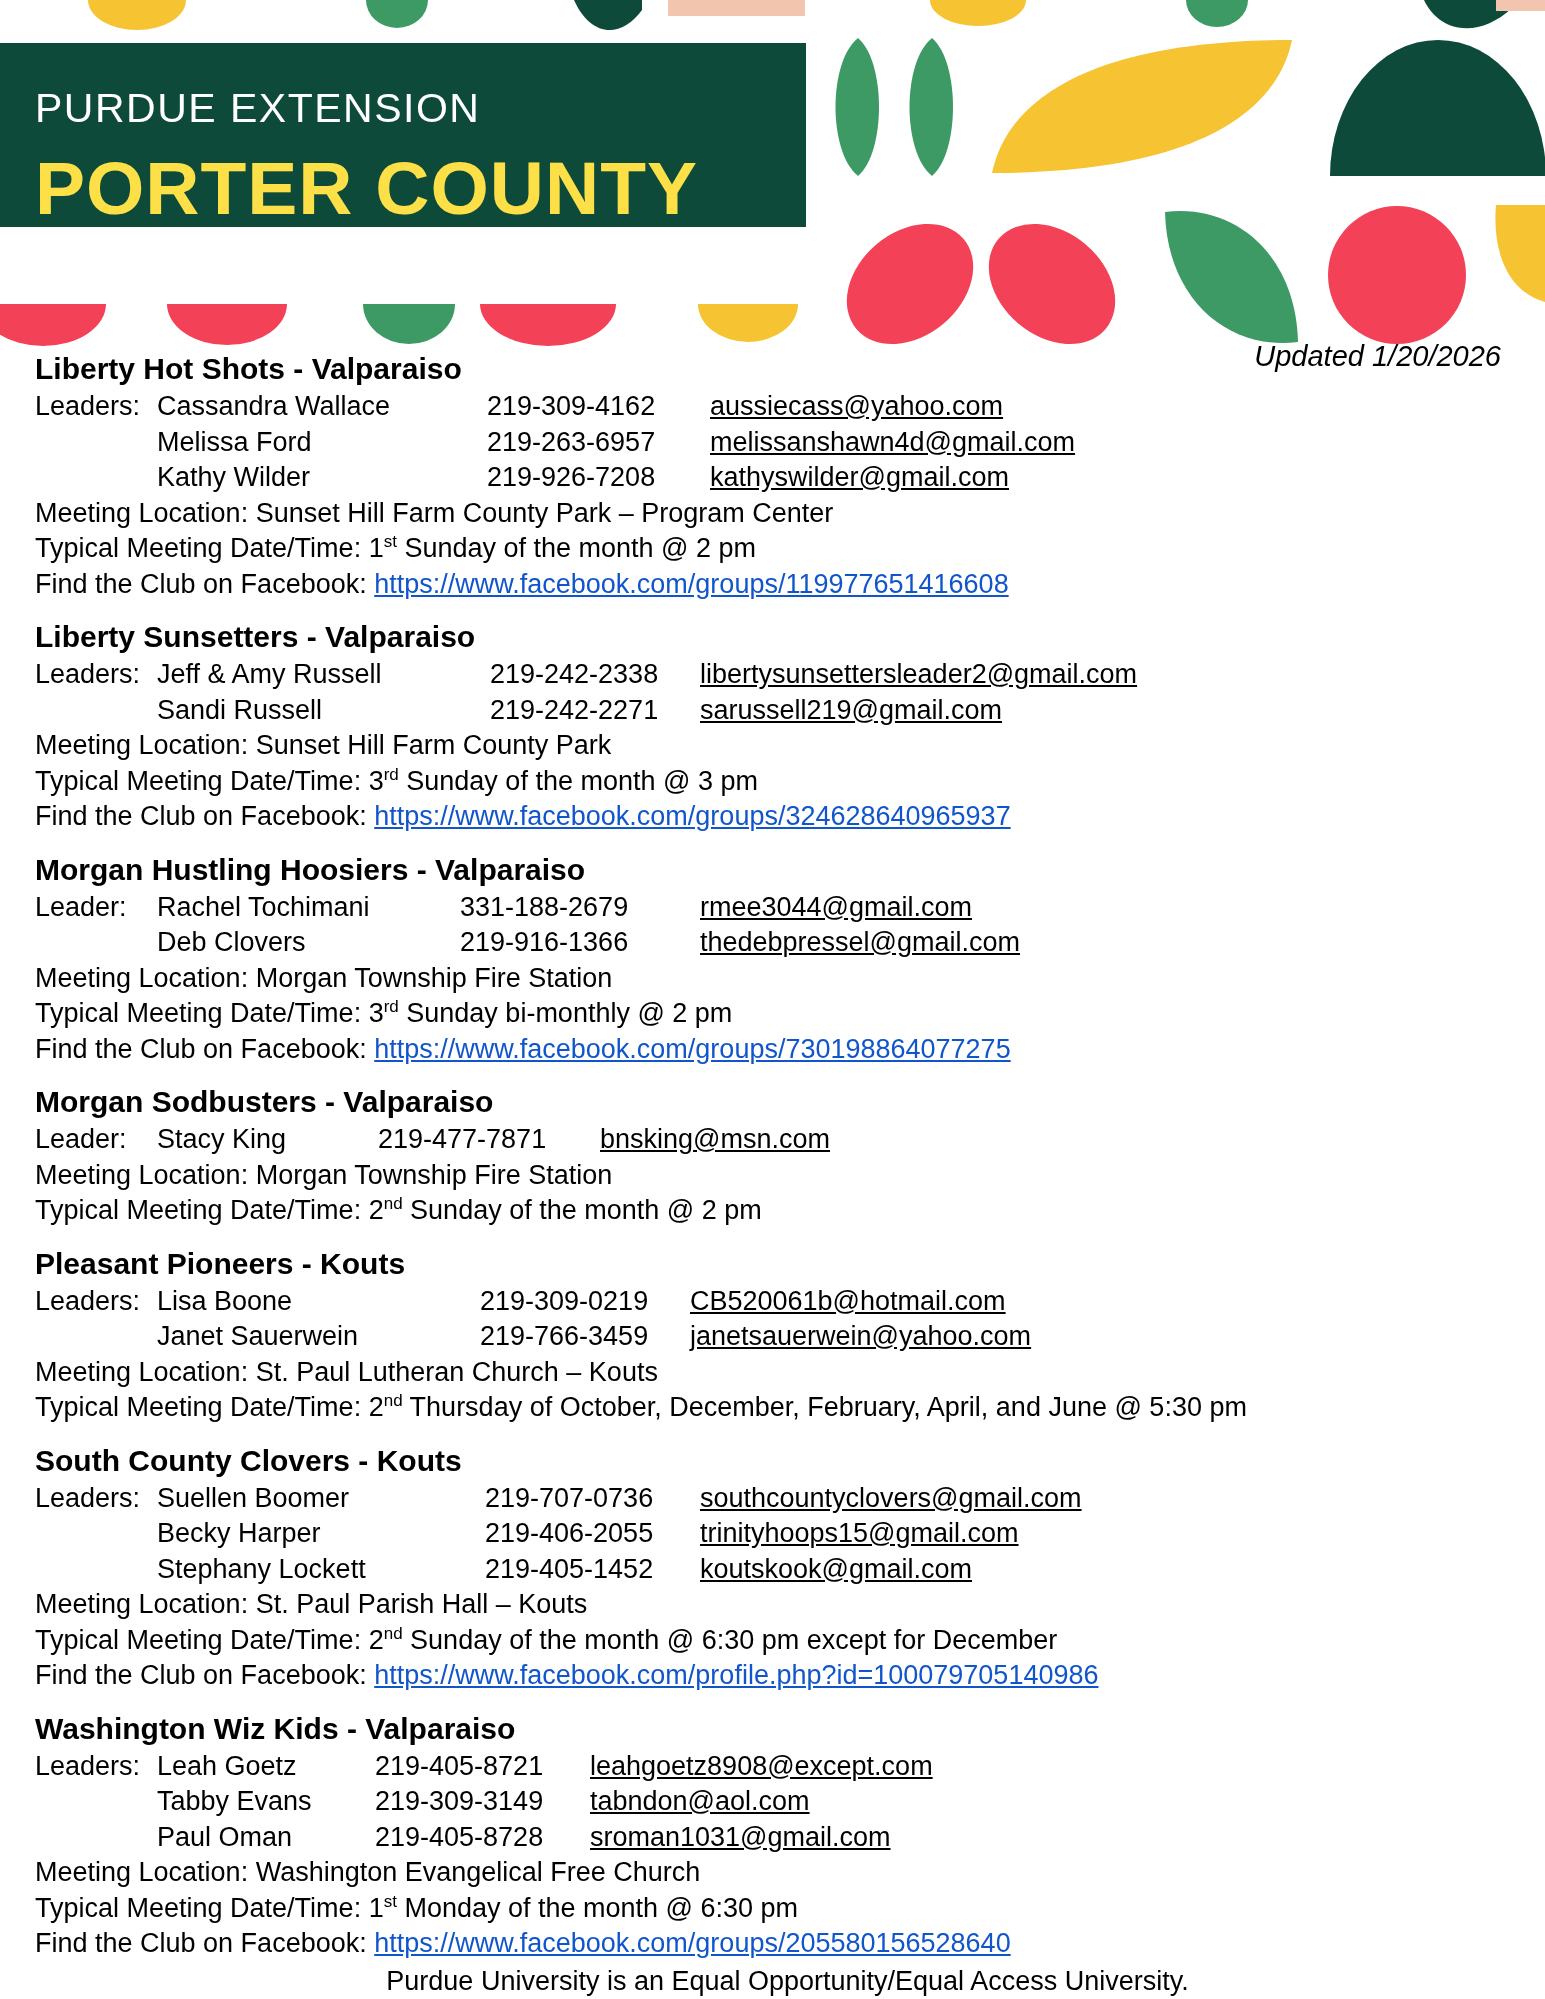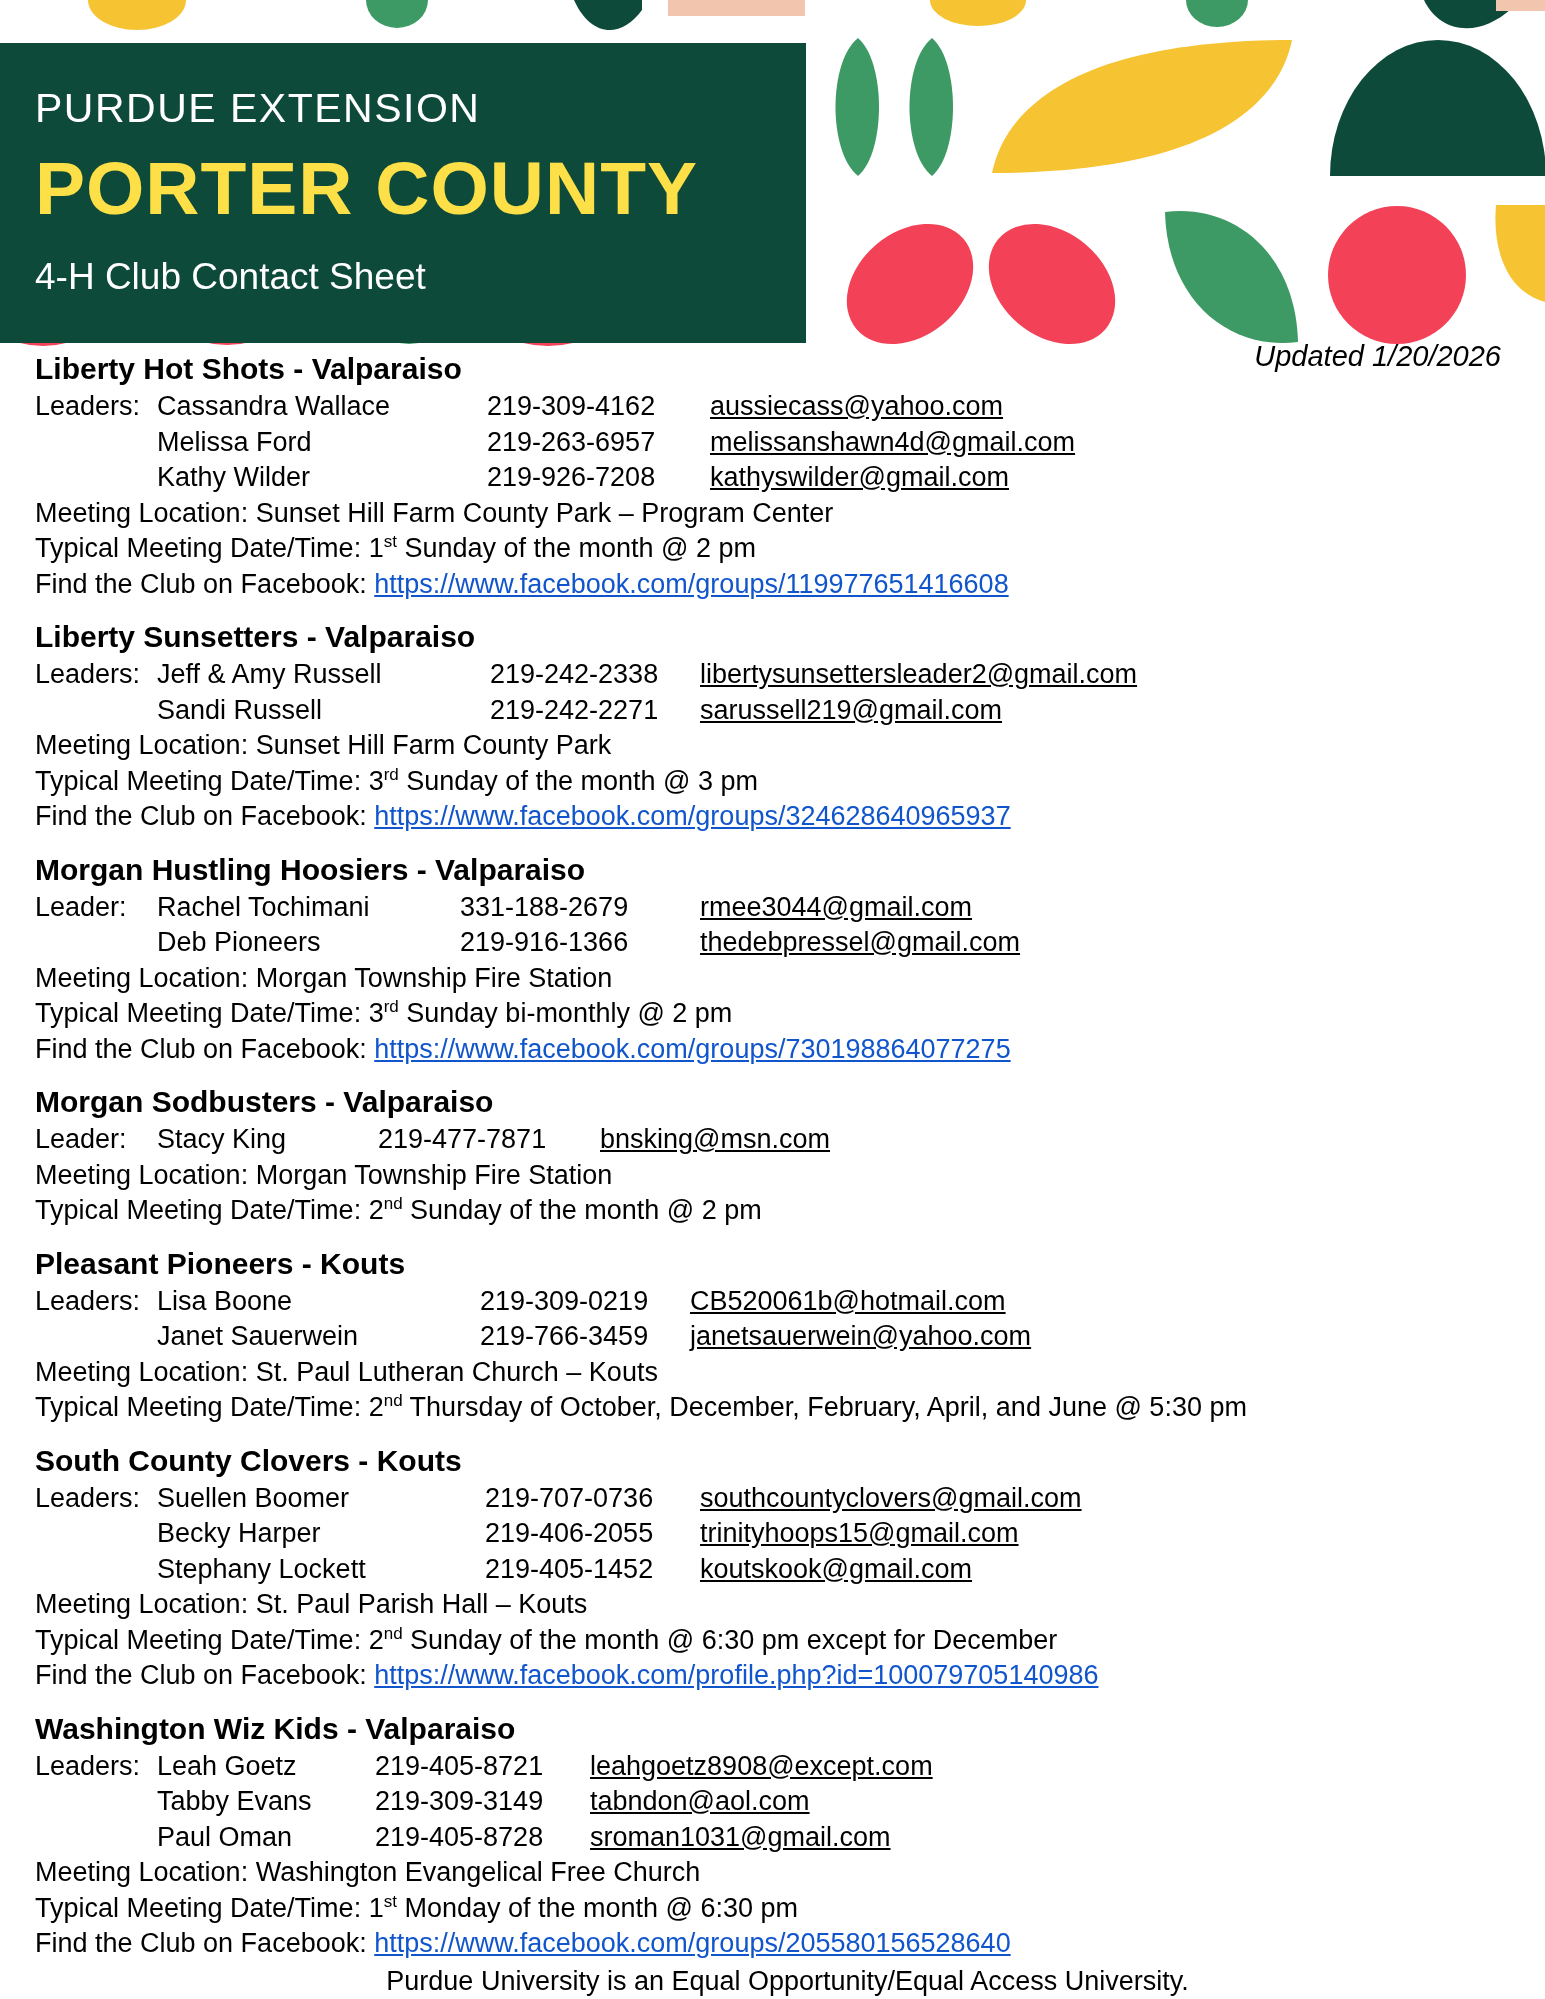--- a/index.html
+++ b/index.html
@@ -3,21 +3,21 @@
 <meta charset="utf-8">
 <style>
   html,body{margin:0;padding:0;}
   body{
     width:1545px;height:1999px;position:relative;overflow:hidden;
     background:#ffffff;color:#000;
     font-family:"Liberation Sans", sans-serif;
   }
   .deco{position:absolute;top:0;left:0;z-index:0;}
   .banner{
-    position:absolute;left:0;top:43px;width:806px;height:300px;z-index:2;
+    position:absolute;left:0;top:43px;width:806px;height:184px;z-index:2;
     background:#0d4a39;color:#fff;box-sizing:border-box;
     padding:42px 16px 0 35px;
   }
   .kicker{font-size:41px;letter-spacing:1.5px;}
   .title{color:#fde047;font-size:75px;font-weight:bold;margin-top:13px;letter-spacing:1px;white-space:nowrap;}
   .subtitle{font-size:37px;margin-top:25px;}
   .updated{
     position:absolute;top:340px;right:44px;z-index:3;
     font-style:italic;font-size:29px;
   }
@@ -128,21 +128,21 @@
   <section class="club" style="--name-w:303px;--phone-w:240px">
     <h2 class="club-name">Morgan Hustling Hoosiers - Valparaiso</h2>
     <div class="row">
       <span class="lbl-cell"><span class="it">Leader</span><span>: </span></span>
       <span class="name-cell">Rachel Tochimani</span>
       <span class="phone-cell">331-188-2679</span>
       <a class="email">rmee3044@gmail.com</a>
     </div>
     <div class="row">
       <span class="lbl-cell"></span>
-      <span class="name-cell">Deb Pioneers</span>
+      <span class="name-cell">Deb Clovers</span>
       <span class="phone-cell">219-916-1366</span>
       <a class="email">thedebpressel@gmail.com</a>
     </div>
     <div class="line"><span class="it">Meeting Location</span><span>: </span><span>Morgan Township Fire Station</span></div>
     <div class="line"><span class="it">Typical Meeting Date/Time</span><span>: </span><span>3</span><sup>rd</sup><span> Sunday bi-monthly @ 2 pm</span></div>
     <div class="line"><span class="it">Find the Club on Facebook</span><span>: </span><a class="fb">https://www.facebook.com/groups/730198864077275</a></div>
   </section>
 
   <section class="club" style="--name-w:221px;--phone-w:222px">
     <h2 class="club-name">Morgan Sodbusters - Valparaiso</h2>

